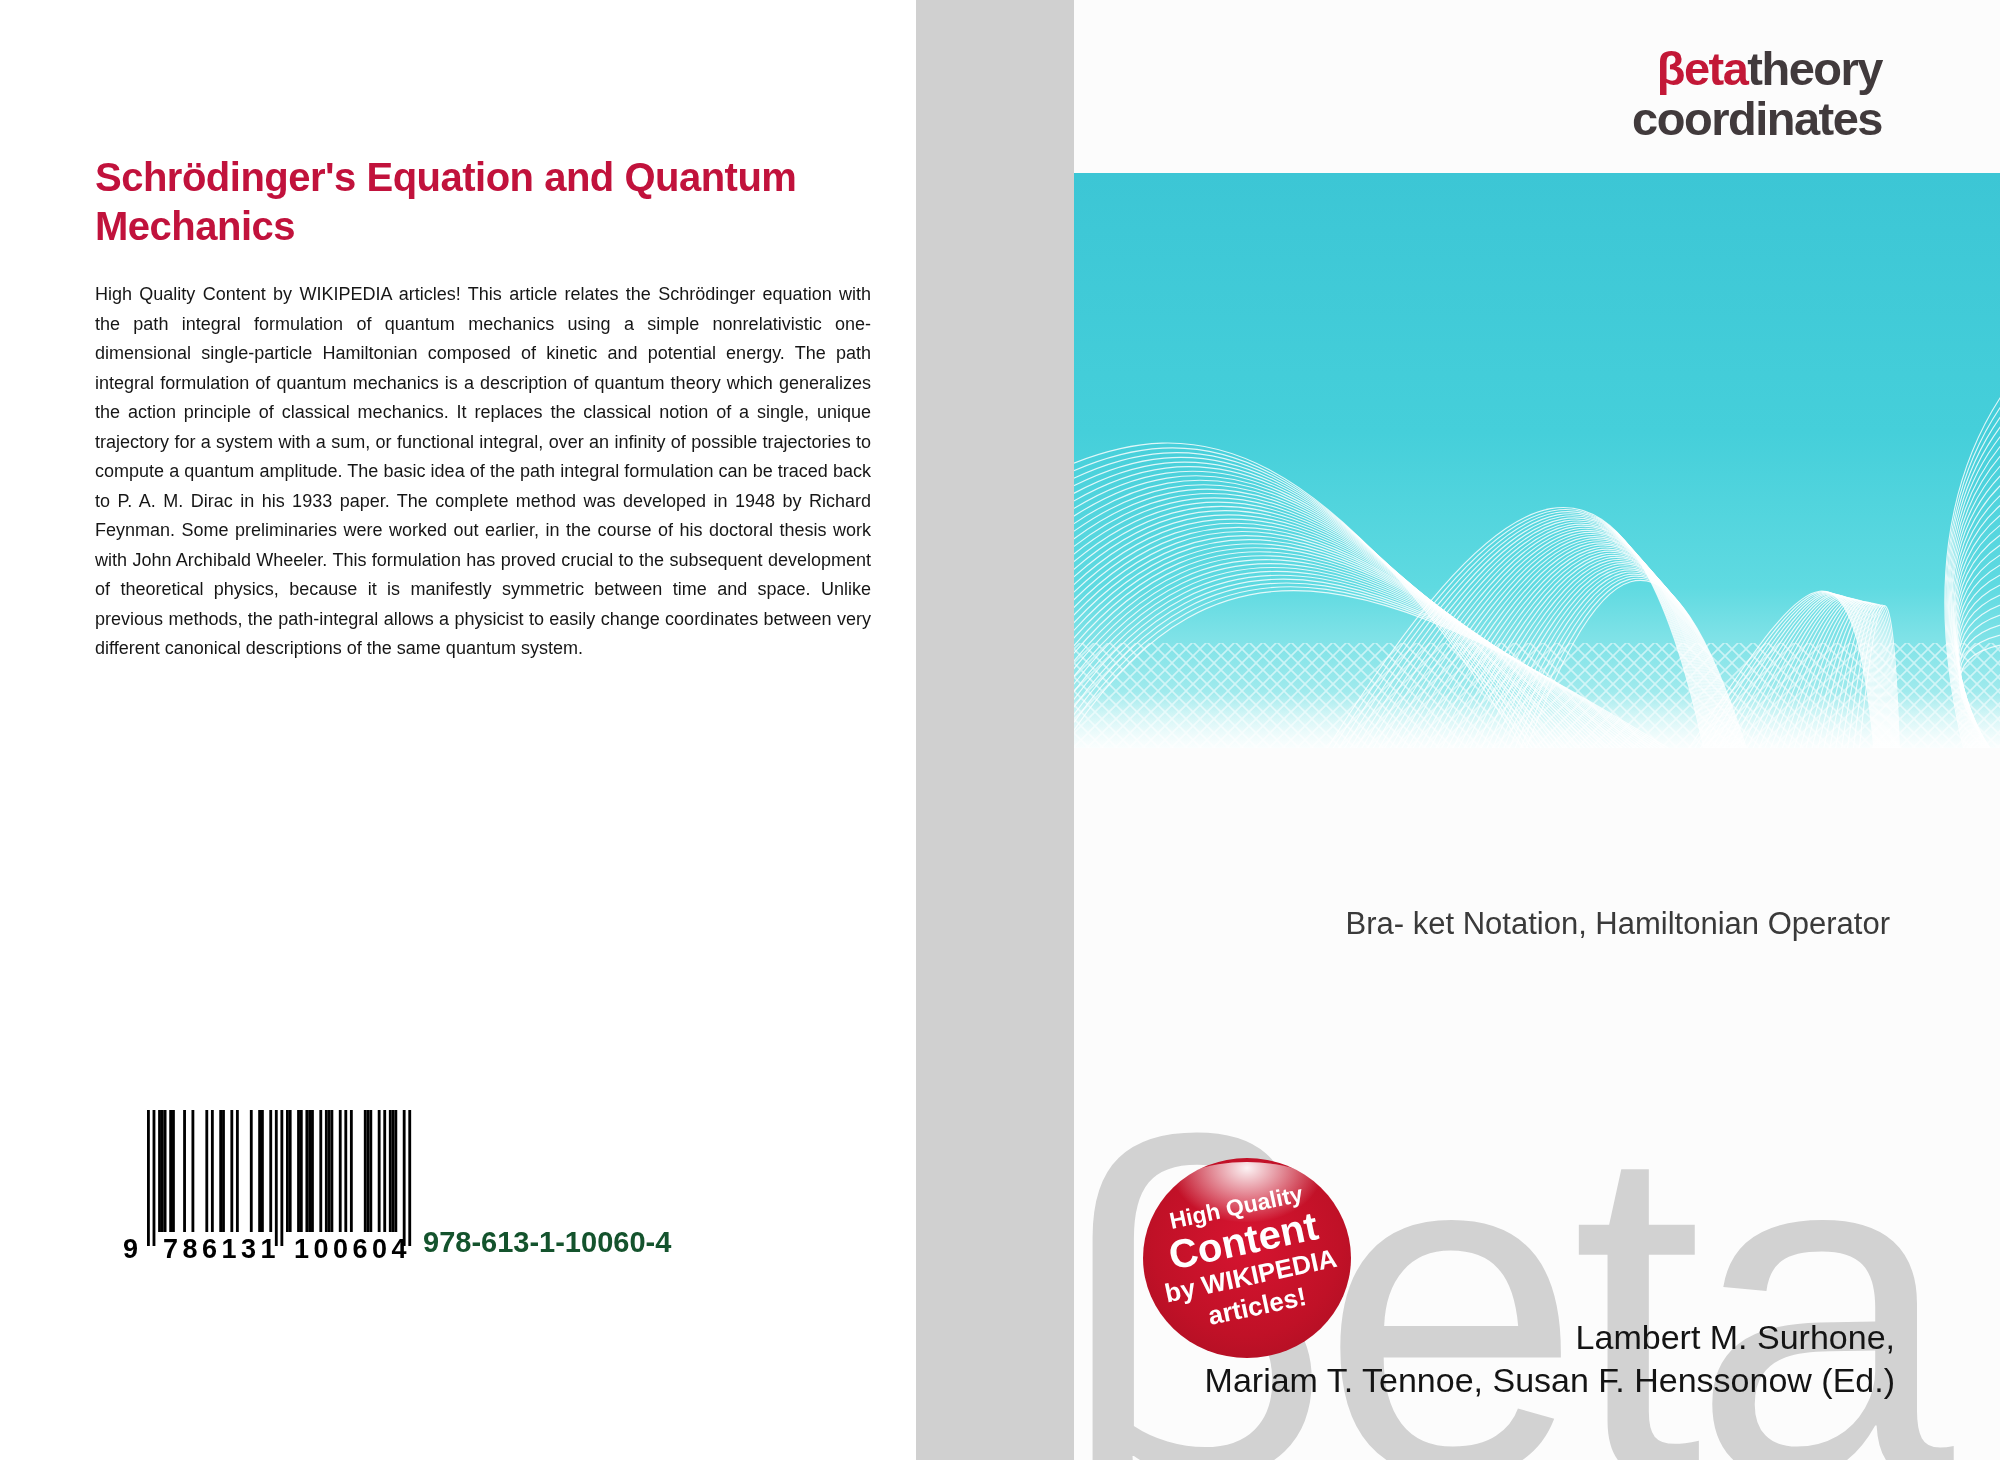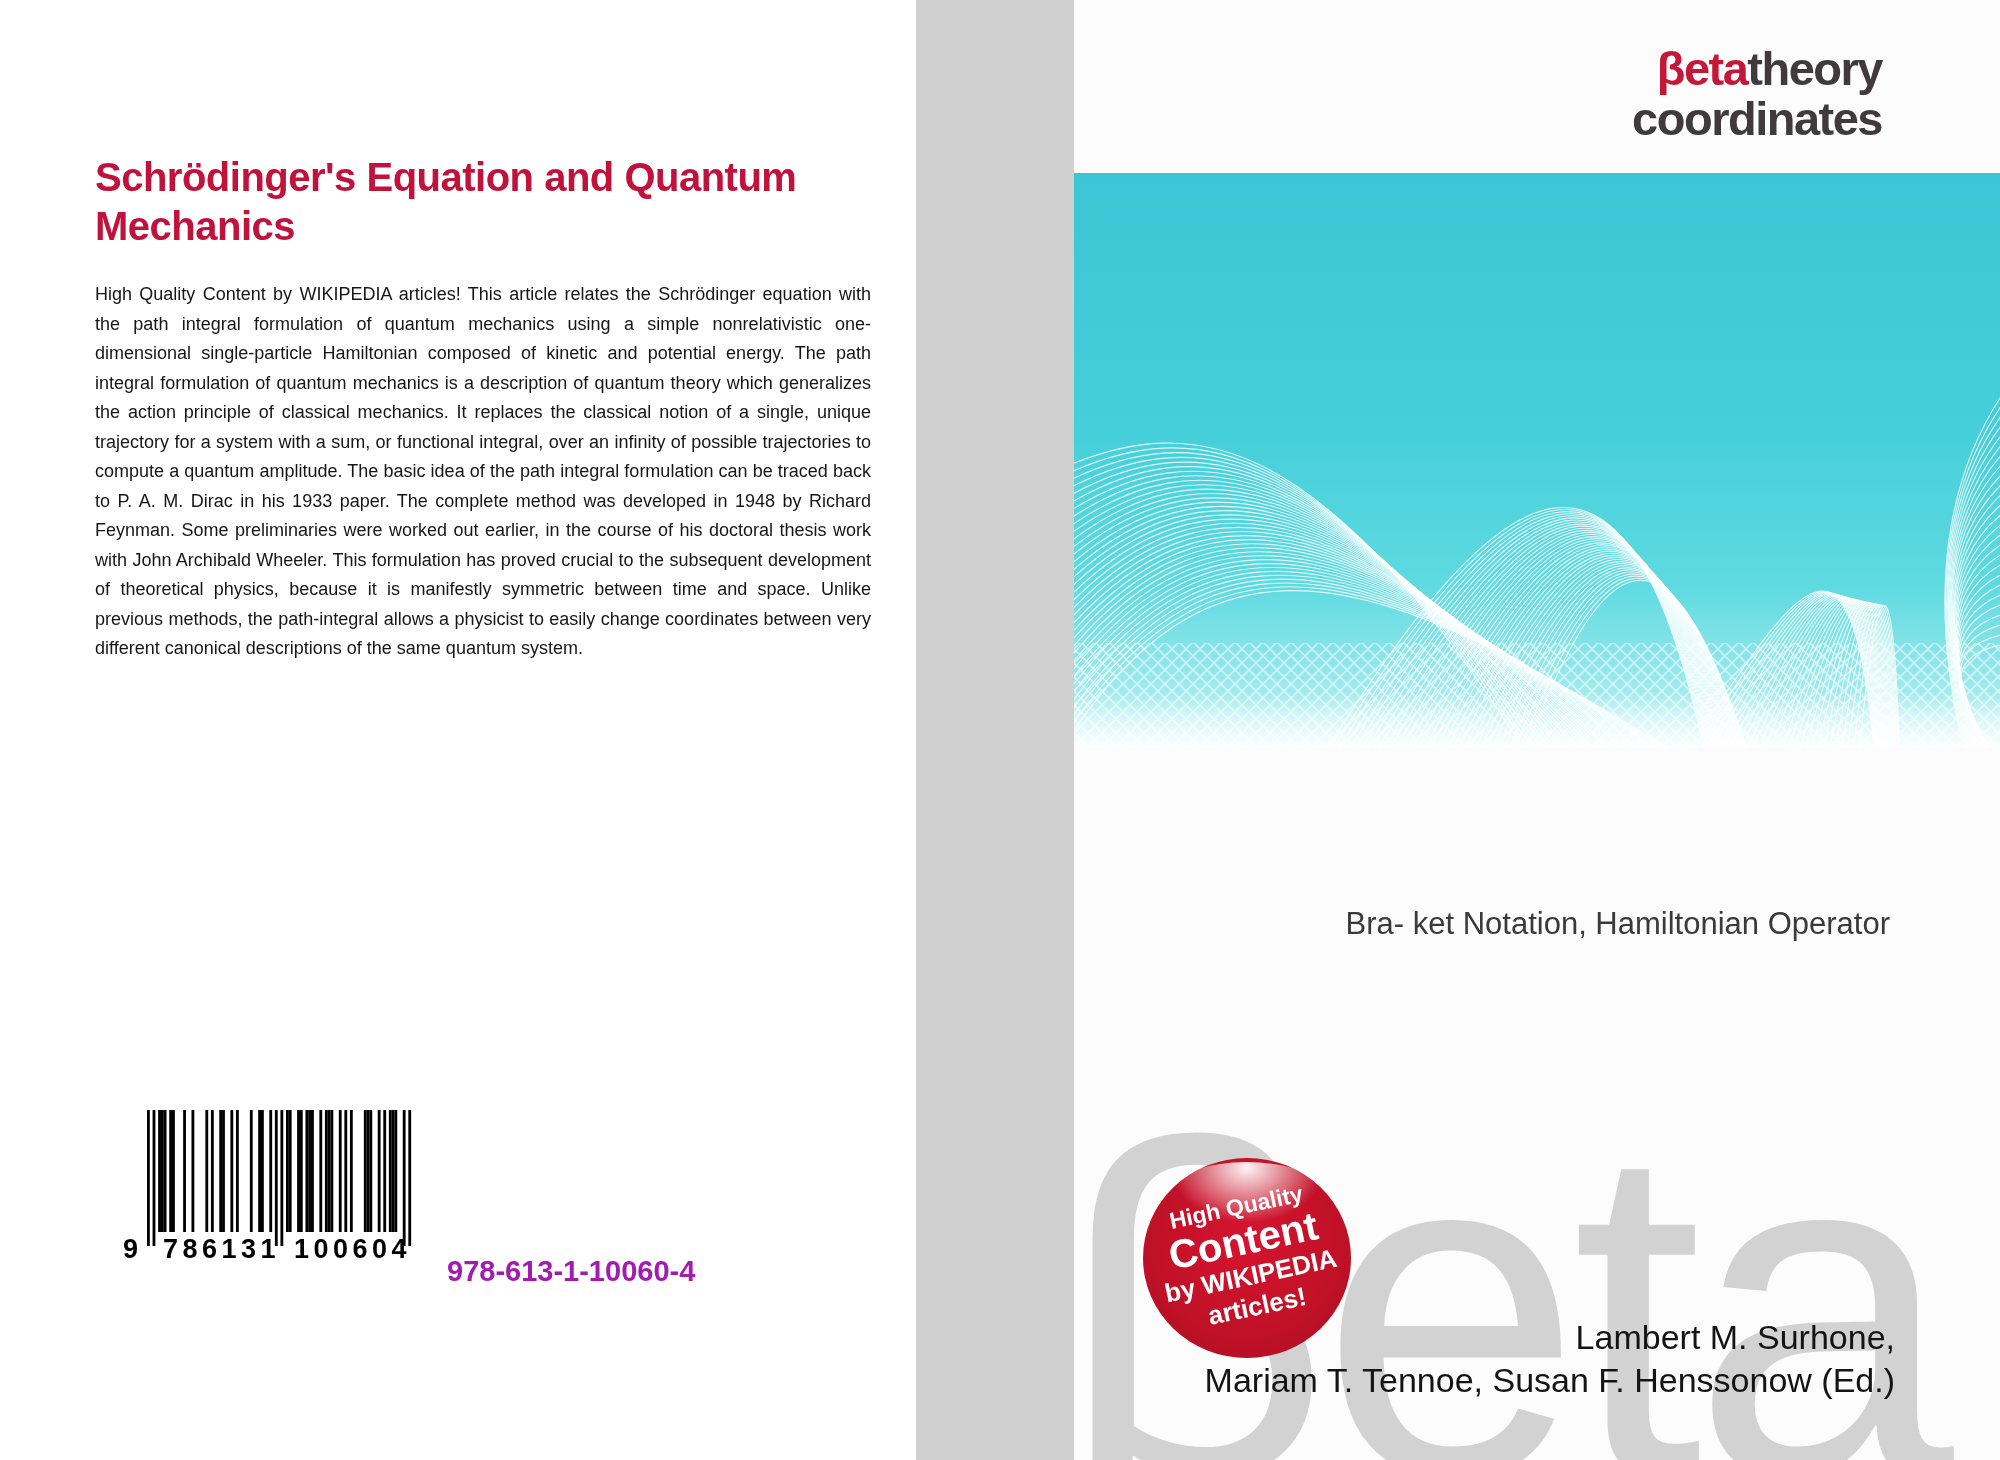--- a/index.html
+++ b/index.html
@@ -6,21 +6,21 @@
   #canvas{position:relative;width:2000px;height:1460px;background:#ffffff;overflow:hidden;
           font-family:"Liberation Sans",sans-serif;}
 
   
   .left-page{position:absolute;left:0;top:0;width:916px;height:1032px;background:#ffffff;}
   .back-title{position:absolute;left:95px;top:153px;width:800px;
               font-size:40px;font-weight:bold;line-height:49px;letter-spacing:-0.5px;color:#c1123c;}
   .back-description{position:absolute;left:95px;top:280px;width:776px;
               font-size:18px;line-height:29.5px;text-align:justify;color:#161616;}
   .barcode-wrap{position:absolute;left:121px;top:1110px;width:300px;height:152px;}
-  .isbn-text{position:absolute;left:447px;top:1226px;font-size:29px;font-weight:bold;color:#a21caf;margin-top:29px;}
+  .isbn-text{position:absolute;left:423px;top:1226px;font-size:29px;font-weight:bold;color:#14532d;}
 
   
   .spine{position:absolute;left:916px;top:0;width:158px;height:1460px;background:#d0d0d0;}
 
   
   .front-cover{position:absolute;left:1074px;top:0;width:926px;height:1460px;background:#fcfcfc;overflow:hidden;}
   .publisher-logo{position:absolute;right:118px;top:44px;text-align:right;z-index:2;
               font-size:47px;font-weight:bold;line-height:50px;letter-spacing:-1.5px;color:#413a3c;}
   .logo-beta{color:#c31837;}
   .cover-art{position:absolute;left:0;top:173px;width:926px;height:575px;z-index:1;}

